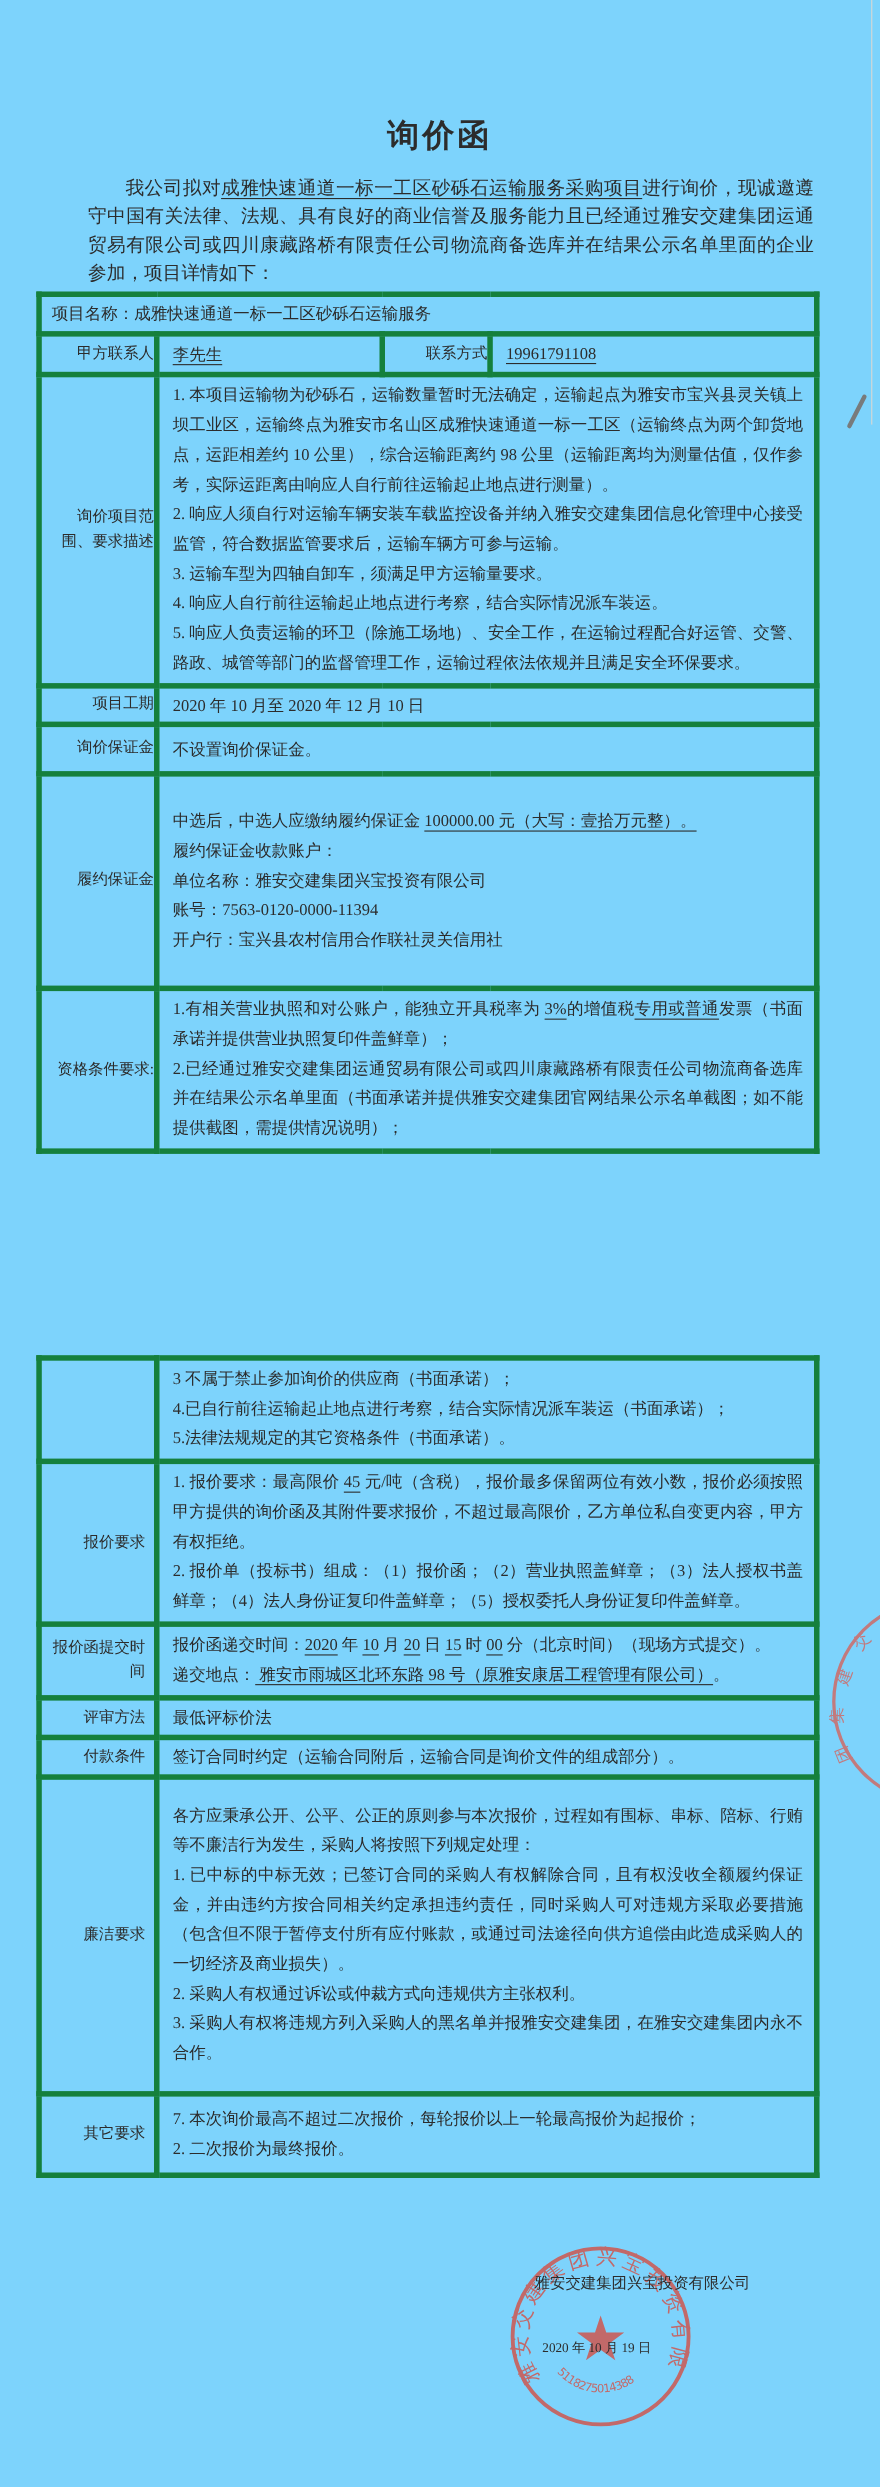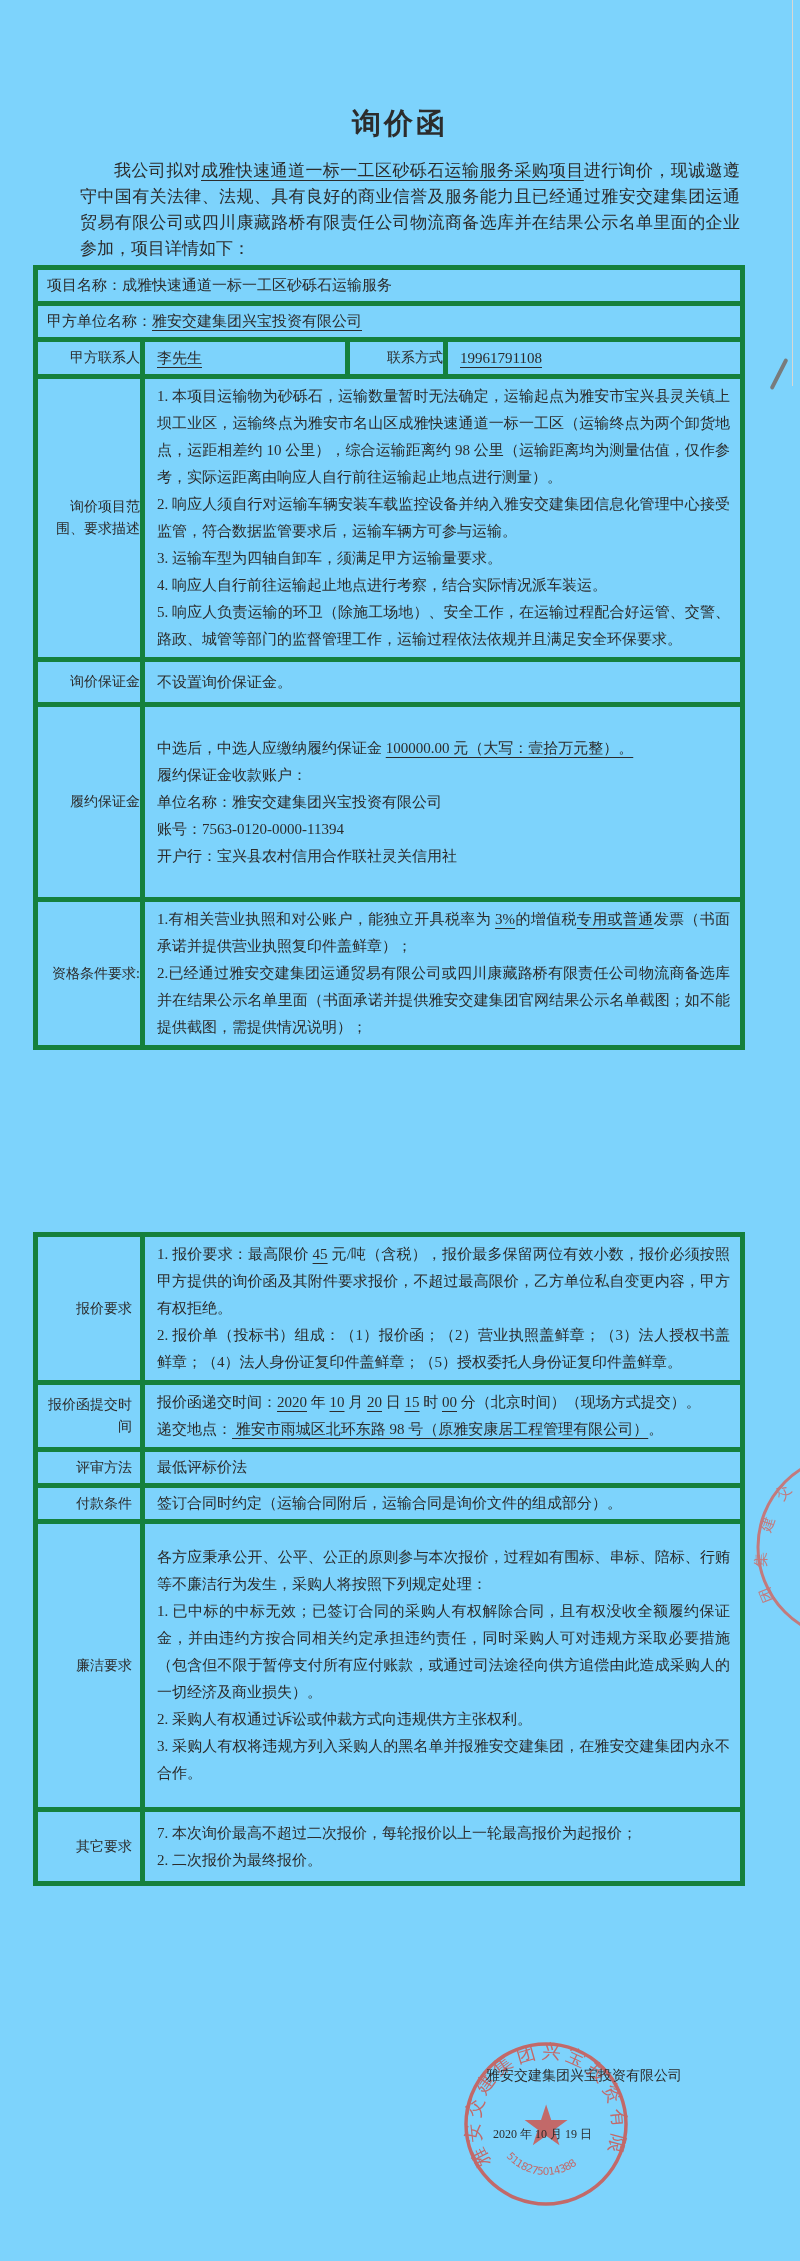--- a/index.html
+++ b/index.html
@@ -53,39 +53,40 @@
     <colgroup>
         <col style="width:107px">
         <col style="width:205px">
         <col style="width:98px">
         <col style="width:297px">
       </colgroup>
     <tbody>
       <tr style="height:36px">
         <td class="full" colspan="4">项目名称：成雅快速通道一标一工区砂砾石运输服务</td>
       </tr>
-      <tr style="height:36px">
-        <td class="full" colspan="4"><span>甲方单位名称：</span><span class="u">雅安交建集团兴宝投资有限公司</span></td>
-      </tr>
       <tr style="height:37px">
         <td class="lbl">甲方联系人</td>
         <td class="ct"><span class="u">李先生</span></td>
         <td class="lbl">联系方式</td>
         <td class="ct"><span class="u">19961791108</span></td>
       </tr>
       <tr style="height:270px">
         <td class="lbl">询价项目范围、要求描述</td>
         <td class="ct tight" colspan="3">
 
         <p>1. 本项目运输物为砂砾石，运输数量暂时无法确定，运输起点为雅安市宝兴县灵关镇上坝工业区，运输终点为雅安市名山区成雅快速通道一标一工区（运输终点为两个卸货地点，运距相差约 10 公里），综合运输距离约 98 公里（运输距离均为测量估值，仅作参考，实际运距离由响应人自行前往运输起止地点进行测量）。</p>
             <p>2. 响应人须自行对运输车辆安装车载监控设备并纳入雅安交建集团信息化管理中心接受监管，符合数据监管要求后，运输车辆方可参与运输。</p>
             <p>3. 运输车型为四轴自卸车，须满足甲方运输量要求。</p>
             <p>4. 响应人自行前往运输起止地点进行考察，结合实际情况派车装运。</p>
             <p>5. 响应人负责运输的环卫（除施工场地）、安全工作，在运输过程配合好运管、交警、路政、城管等部门的监督管理工作，运输过程依法依规并且满足安全环保要求。</p>
           </td>
+      </tr>
+      <tr style="height:31px">
+        <td class="lbl">项目工期</td>
+        <td class="ct" colspan="3">2020 年 10 月至 2020 年 12 月 10 日</td>
       </tr>
       <tr style="height:45px">
         <td class="lbl">询价保证金</td>
         <td class="ct" colspan="3">不设置询价保证金。</td>
       </tr>
       <tr style="height:195px">
         <td class="lbl">履约保证金</td>
         <td class="ct perf" colspan="3">
 
         <p><span>中选后，中选人应缴纳履约保证金 </span><span class="u">100000.00 元（大写：壹拾万元整）。</span></p>
@@ -105,20 +106,29 @@
       </tr>
     </tbody>
   </table>
 
   <table class="doc-table t2">
     <colgroup>
         <col style="width:107px">
         <col style="width:600px">
       </colgroup>
     <tbody>
+      <tr style="height:90px">
+        <td class="lbl"></td>
+        <td class="ct loose">
+
+        <p>3 不属于禁止参加询价的供应商（书面承诺）；</p>
+            <p>4.已自行前往运输起止地点进行考察，结合实际情况派车装运（书面承诺）；</p>
+            <p>5.法律法规规定的其它资格条件（书面承诺）。</p>
+          </td>
+      </tr>
       <tr style="height:128px">
         <td class="lbl">报价要求</td>
         <td class="ct loose">
 
         <p><span>1. 报价要求：最高限价 </span><span class="u">45</span><span> 元/吨（含税），报价最多保留两位有效小数，报价必须按照甲方提供的询价函及其附件要求报价，不超过最高限价，乙方单位私自变更内容，甲方有权拒绝。</span></p>
             <p>2. 报价单（投标书）组成：（1）报价函；（2）营业执照盖鲜章；（3）法人授权书盖鲜章；（4）法人身份证复印件盖鲜章；（5）授权委托人身份证复印件盖鲜章。</p>
           </td>
       </tr>
       <tr style="height:61px">
         <td class="lbl">报价函提交时间</td>

